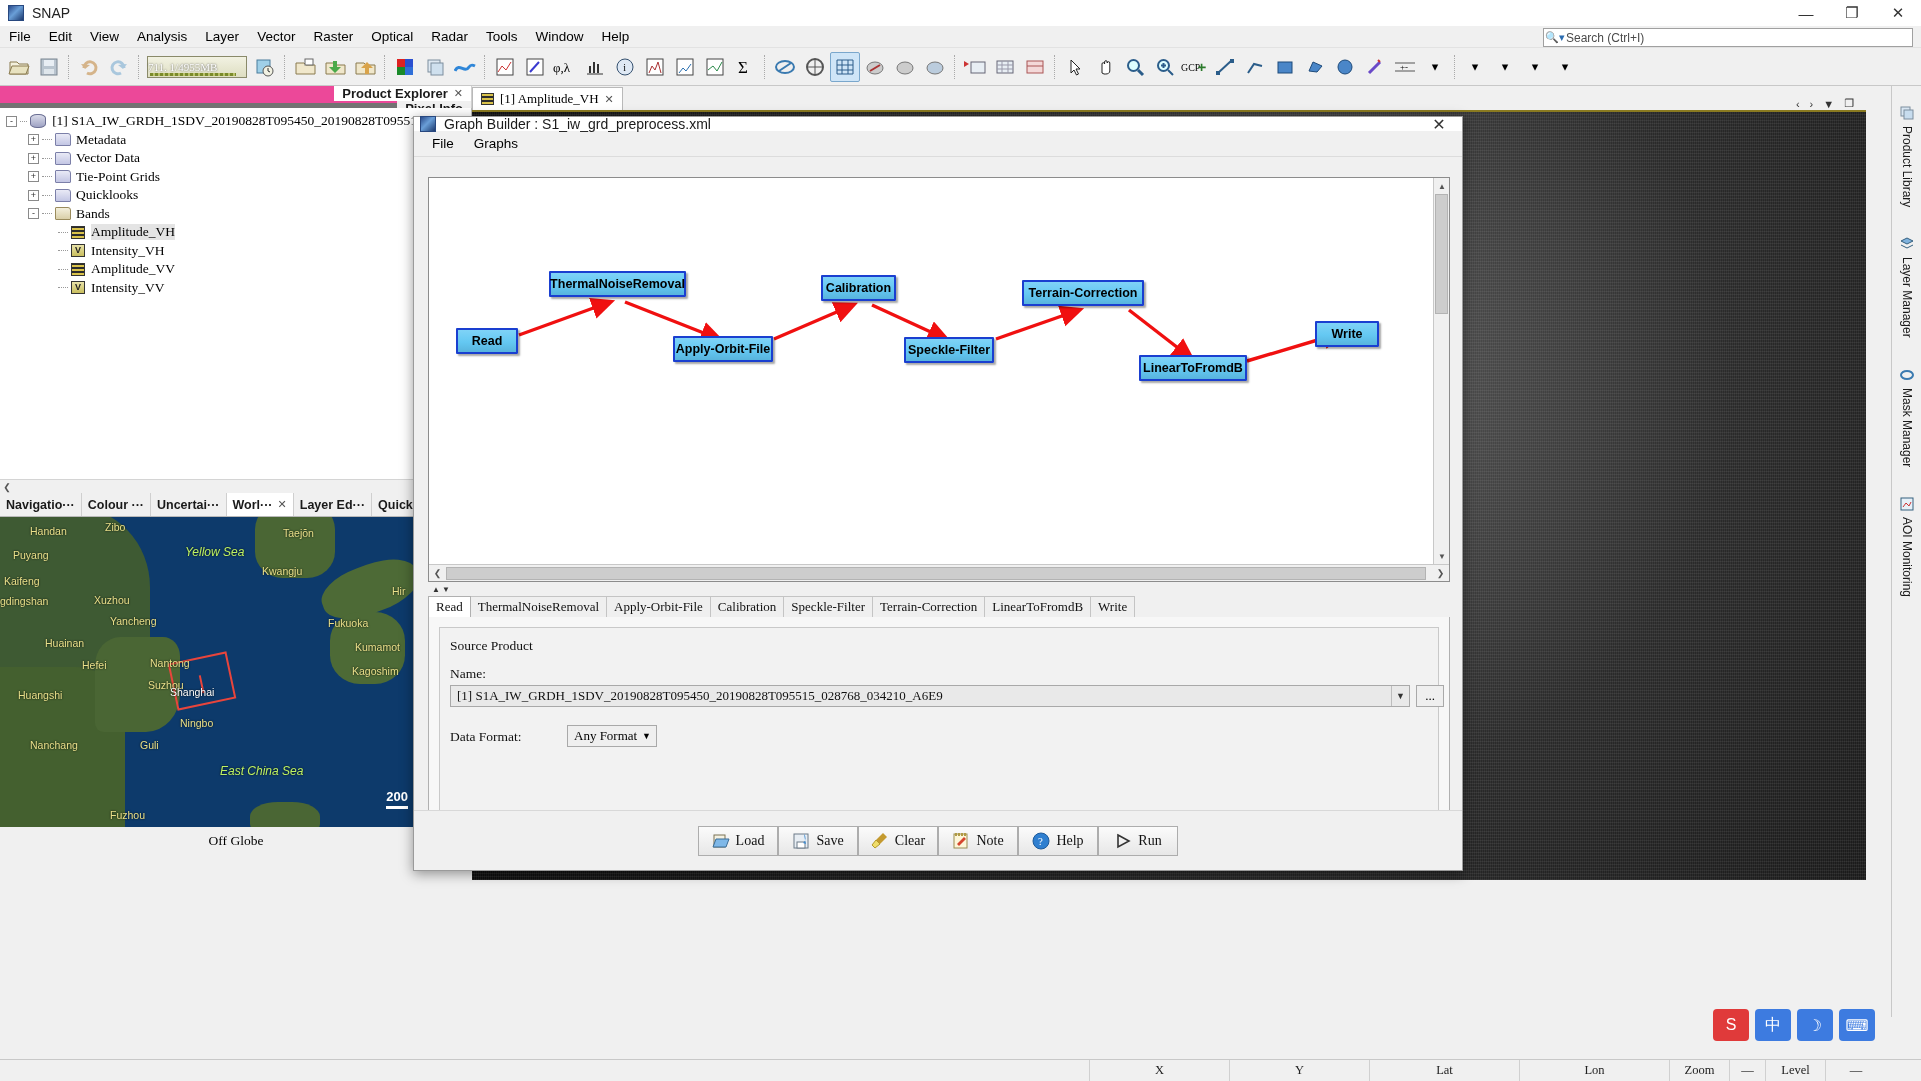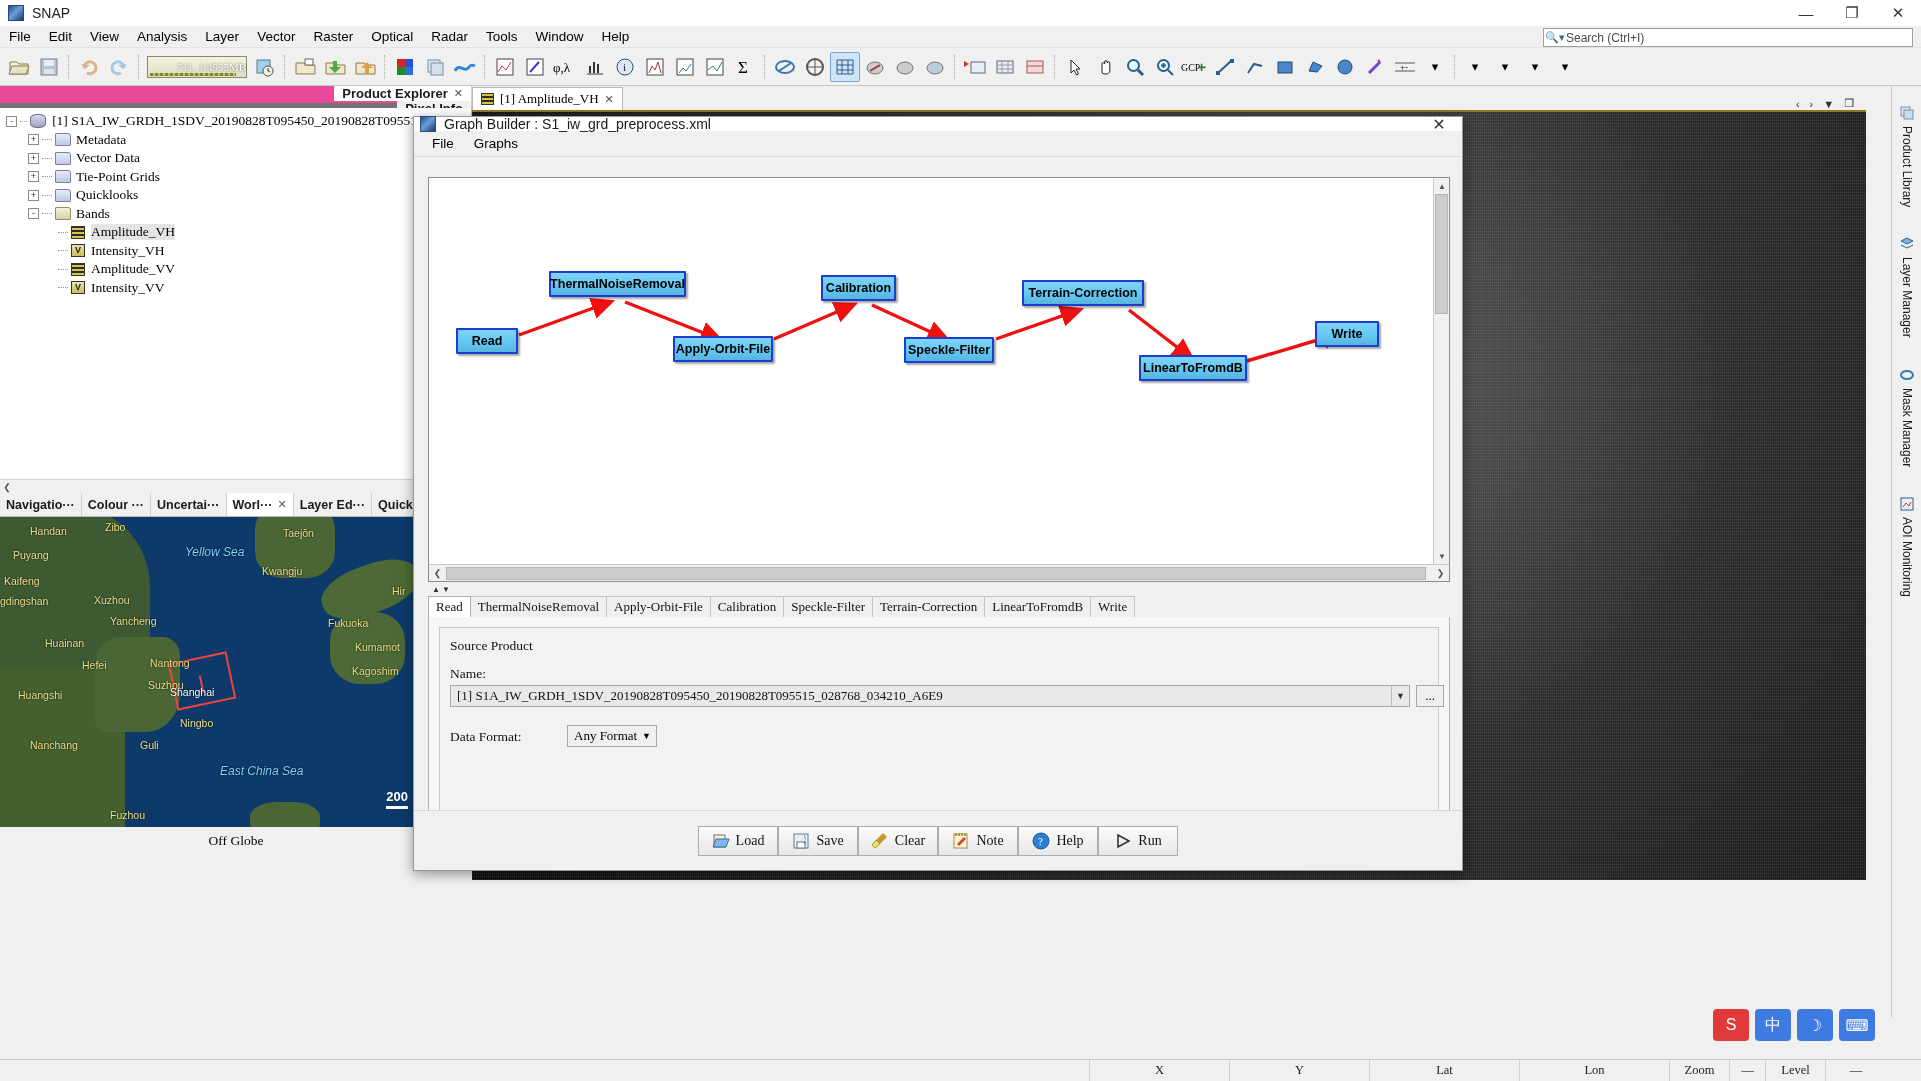--- a/index.html
+++ b/index.html
@@ -42,21 +42,21 @@
     background:#f0f0f0; border-bottom:1px solid #c8c8c8;
     display:flex; align-items:center; padding-left:4px;
   }
   .tb{ width:30px;height:30px;margin:0 0; display:flex;align-items:center;justify-content:center;
        position:relative; border:1px solid transparent; border-radius:2px;}
   .tb.active{ border:1px solid #7aa7cc; background:#cfe5f7; }
   .sep{ width:2px;height:24px;border-left:1px dotted #aaa;margin:0 4px;}
   #mem-gauge{
     width:100px;height:22px;border:1px solid #8a8a6a;
     background:linear-gradient(#f2f2e2,#dedec2);
-    display:flex;align-items:center;justify-content:flex-end;
+    display:flex;align-items:center;justify-content:flex-start;
     font-size:11px;color:#fff;font-family:"Liberation Serif",serif;
     text-shadow:0 0 2px #444; position:relative; margin:4px 3px;
   }
   #mem-gauge .bar{position:absolute;left:2px;bottom:1px;height:3px;width:86px;
     background:repeating-linear-gradient(90deg,#7a8a2a 0 3px,#b9c06a 3px 5px);}
   
   #left-panel{
     position:absolute;left:0;top:86px;width:472px;height:931px;background:#f0f0f0;
   }
   #pe-tabs{ height:22px; display:flex; align-items:flex-end; background:#ec4899;
@@ -102,21 +102,21 @@
   .ntab{height:23px;padding:0 6px;display:flex;align-items:center;gap:5px;
     font-size:12.5px;font-weight:bold;color:#1a1a1a;border-right:1px solid #cfcfcf;}
   .ntab.sel{background:#fff;}
   #map{
     position:relative; height:310px; width:414px; overflow:hidden;
     background:#0d3a6b;
   }
   #map .land{position:absolute;background:#3e5a33;}
   #map .lbl{position:absolute;color:#e9e08a;font-size:10.5px;
     font-family:"Liberation Sans",sans-serif;text-shadow:0 0 2px #000;white-space:nowrap;}
-  #map .lbl.sea{color:#7dd3fc;font-style:italic;}
+  #map .lbl.sea{color:#bef264;font-style:italic;}
   #map .lbl.wht{color:#fff;}
   #aoi{position:absolute;border:2px solid #e8453c;}
   #scalebar{position:absolute;right:6px;bottom:18px;color:#fff;font-size:13px;font-weight:bold;}
   #scalebar .line{height:3px;background:#fff;margin-top:2px;}
   #offglobe{height:28px;display:flex;align-items:center;justify-content:center;
     font-family:"Liberation Serif",serif;font-size:13.5px;background:#f0f0f0;}
   
   #editor-tabs{
     position:absolute;left:472px;top:86px;width:1394px;height:24px;background:#f0f0f0;
     display:flex;align-items:flex-end;

